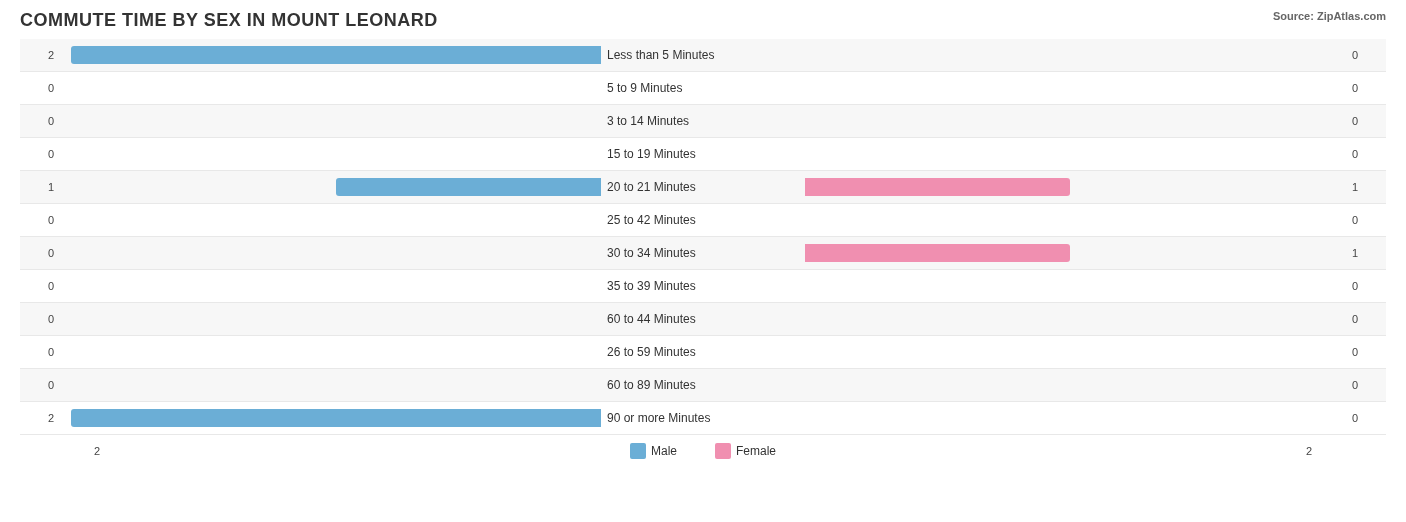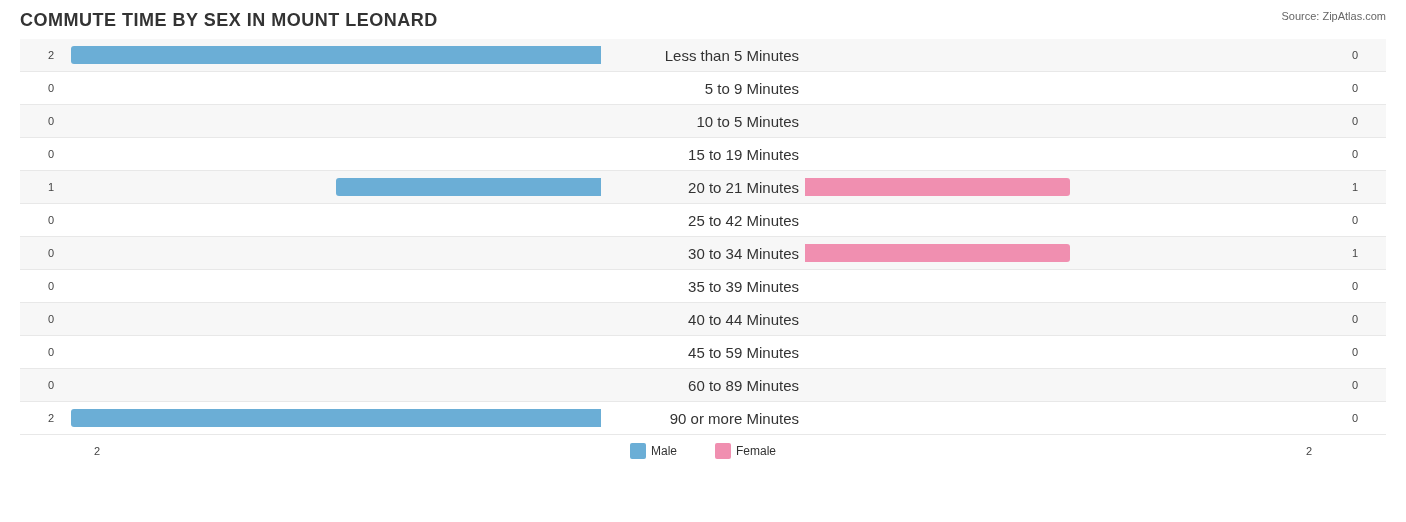--- a/index.html
+++ b/index.html
@@ -19,20 +19,21 @@
     .chart-title {
       font-size: 18px;
       font-weight: bold;
       text-transform: uppercase;
       color: #333;
       letter-spacing: 0.5px;
     }
     .chart-source {
       font-size: 11px;
       color: #666;
+      font-weight: bold;
     }
     .chart-area {
       width: 100%;
       position: relative;
     }
     .row {
       display: flex;
       align-items: center;
       height: 33px;
       border-bottom: 1px solid #e8e8e8;
@@ -59,22 +60,22 @@
       padding-right: 2px;
     }
     .bar-left {
       height: 18px;
       background: #6baed6;
       border-radius: 3px 0 0 3px;
       min-width: 0;
     }
     .label {
       width: 200px;
-      text-align: right;
-      font-size: 15px;
+      text-align: left;
+      font-size: 12px;
       color: #333;
       flex-shrink: 0;
       padding: 0 4px;
     }
     .bar-right-container {
       flex: 1;
       display: flex;
       justify-content: flex-start;
       align-items: center;
       padding-left: 2px;
@@ -164,21 +165,21 @@
     <div class="bar-right-container">
       <div class="bar-right" style="width:0px; background:#f08fb0;"></div>
     </div>
     <div class="right-val">0</div>
   </div>
       <div class="row">
     <div class="left-val">0</div>
     <div class="bar-left-container">
       <div class="bar-left" style="width:0px; background:#6baed6;"></div>
     </div>
-    <div class="label">10 to 5 Minutes</div>
+    <div class="label">3 to 14 Minutes</div>
     <div class="bar-right-container">
       <div class="bar-right" style="width:0px; background:#f08fb0;"></div>
     </div>
     <div class="right-val">0</div>
   </div>
       <div class="row">
     <div class="left-val">0</div>
     <div class="bar-left-container">
       <div class="bar-left" style="width:0px; background:#6baed6;"></div>
     </div>
@@ -230,32 +231,32 @@
     <div class="bar-right-container">
       <div class="bar-right" style="width:0px; background:#f08fb0;"></div>
     </div>
     <div class="right-val">0</div>
   </div>
       <div class="row">
     <div class="left-val">0</div>
     <div class="bar-left-container">
       <div class="bar-left" style="width:0px; background:#6baed6;"></div>
     </div>
-    <div class="label">40 to 44 Minutes</div>
-    <div class="bar-right-container">
-      <div class="bar-right" style="width:0px; background:#f08fb0;"></div>
-    </div>
-    <div class="right-val">0</div>
-  </div>
-      <div class="row">
-    <div class="left-val">0</div>
-    <div class="bar-left-container">
-      <div class="bar-left" style="width:0px; background:#6baed6;"></div>
-    </div>
-    <div class="label">45 to 59 Minutes</div>
+    <div class="label">60 to 44 Minutes</div>
+    <div class="bar-right-container">
+      <div class="bar-right" style="width:0px; background:#f08fb0;"></div>
+    </div>
+    <div class="right-val">0</div>
+  </div>
+      <div class="row">
+    <div class="left-val">0</div>
+    <div class="bar-left-container">
+      <div class="bar-left" style="width:0px; background:#6baed6;"></div>
+    </div>
+    <div class="label">26 to 59 Minutes</div>
     <div class="bar-right-container">
       <div class="bar-right" style="width:0px; background:#f08fb0;"></div>
     </div>
     <div class="right-val">0</div>
   </div>
       <div class="row">
     <div class="left-val">0</div>
     <div class="bar-left-container">
       <div class="bar-left" style="width:0px; background:#6baed6;"></div>
     </div>

